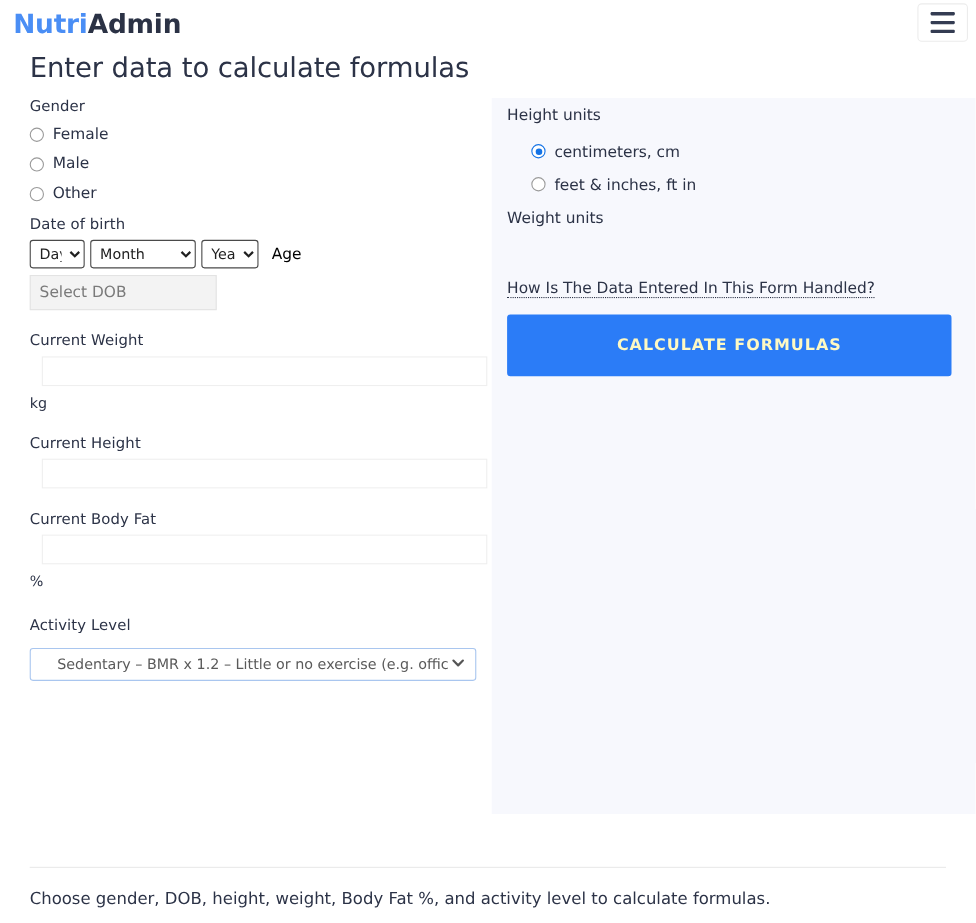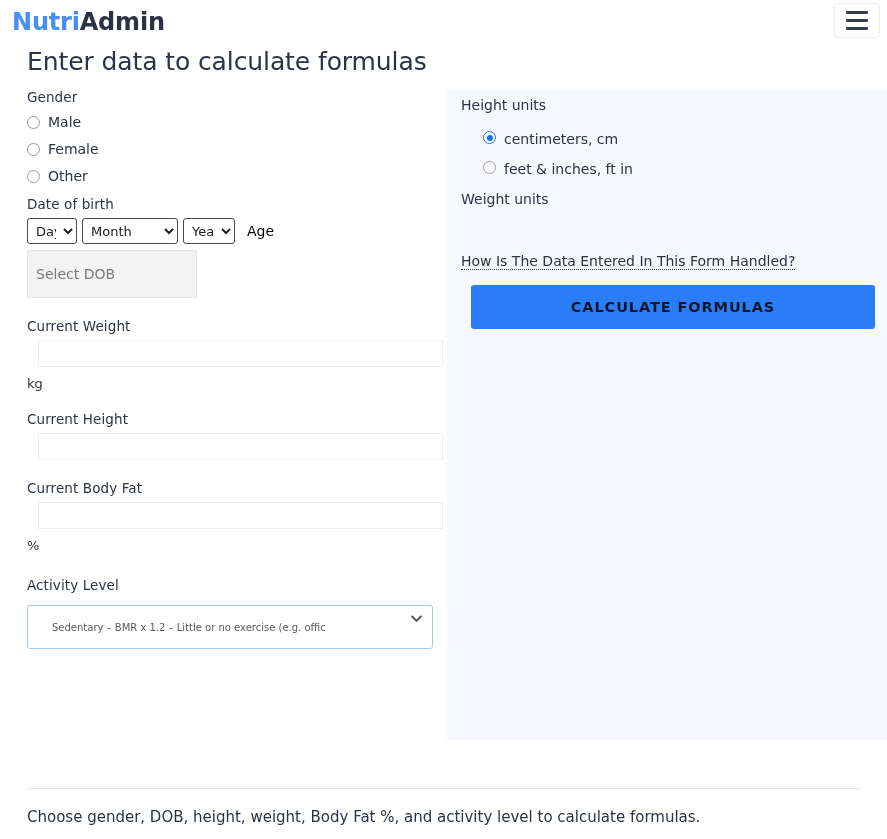--- a/index.html
+++ b/index.html
@@ -71,44 +71,44 @@
     border: 1px solid #4a4a4a; border-radius: 3px;
     background: #fff; height: 26px; padding: 2px 4px;
   }
   select.sel-day { width: 50px; }
   select.sel-month { width: 96px; }
   select.sel-year { width: 52px; }
   .age-label { font-size: 14px; color: #000000; margin-left: 7px; }
 
   .dob-display {
     margin-top: 6px;
-    width: 170px; height: 48px;
+    width: 170px; height: 32px;
     border: 1px solid #e3e3e3; background: #f3f3f3;
     color: #7a7a7a; font-size: 14px;
     display: flex; align-items: center; padding-left: 8px;
   }
 
   .field-block { margin-top: 20px; }
   .text-input {
     display: block;
     width: 405px; height: 27px;
     border: 1px solid #efefef; background: #fff;
     margin-left: 11px; margin-top: 5px;
     font-family: "DejaVu Sans", sans-serif; font-size: 13px;
     color: #2c3347; padding: 0 6px;
   }
   .unit { font-size: 13px; color: #2c3347; margin-top: 9px; }
 
   .activity-select {
     margin-top: 6px; margin-left: 0;
-    width: 406px; height: 44px;
+    width: 406px; height: 30px;
     border: 1px solid #a9c6ef; border-radius: 3px;
     background: #fff;
     font-family: "DejaVu Sans", sans-serif;
-    font-size: 10px; color: #5a5a5a;
+    font-size: 13px; color: #5a5a5a;
     padding: 0 22px 0 24px;
     -webkit-appearance: none; appearance: none;
   }
   .activity-wrap { position: relative; width: 406px; margin-left: 0; }
   .activity-wrap .chev {
     position: absolute; right: 10px; top: 13px;
     pointer-events: none; color: #555; font-size: 11px; line-height: 0;
   }
 
   
@@ -128,28 +128,27 @@
   .privacy-link {
     display: inline-block;
     margin: 0 0 0 0;
     font-size: 14px; color: #2c3347;
     text-decoration: none;
     border-bottom: 1px dotted #2c3347;
     cursor: pointer;
   }
   .calc-btn {
     display: block;
-    width: 404px; height: 44px;
+    width: 404px; height: 56px;
     margin-top: 15px;
-    background: #2b7cf7; color: #0f172a;
+    background: #2b7cf7; color: #fef9c3;
     border: none; border-radius: 3px;
     font-family: "DejaVu Sans", sans-serif;
     font-size: 14.5px; font-weight: bold; letter-spacing: 0.9px;
     cursor: pointer;
-    margin-left: 10px;
   }
 
   
   .divider {
     position: absolute; left: 27px; top: 788px;
     width: 833px; height: 1px; background: #e9e9e9;
   }
   .footer-text {
     position: absolute; left: 27px; top: 808px;
     font-size: 15px; color: #2c3347; white-space: nowrap;
@@ -172,25 +171,25 @@
   </div>
 
   <div class="page-title">Enter data to calculate formulas</div>
 
   <div class="left-col">
 
     <div class="lbl-bold">Gender</div>
 
     <div class="radio-row">
       <span class="radio"></span>
-      <span class="radio-label">Male</span>
+      <span class="radio-label">Female</span>
     </div>
     <div class="radio-row">
       <span class="radio"></span>
-      <span class="radio-label">Female</span>
+      <span class="radio-label">Male</span>
     </div>
     <div class="radio-row">
       <span class="radio"></span>
       <span class="radio-label">Other</span>
     </div>
 
     <div class="lbl-bold" style="margin-top:9px;">Date of birth</div>
 
     <div class="dob-row">
       <select class="native sel-day">

